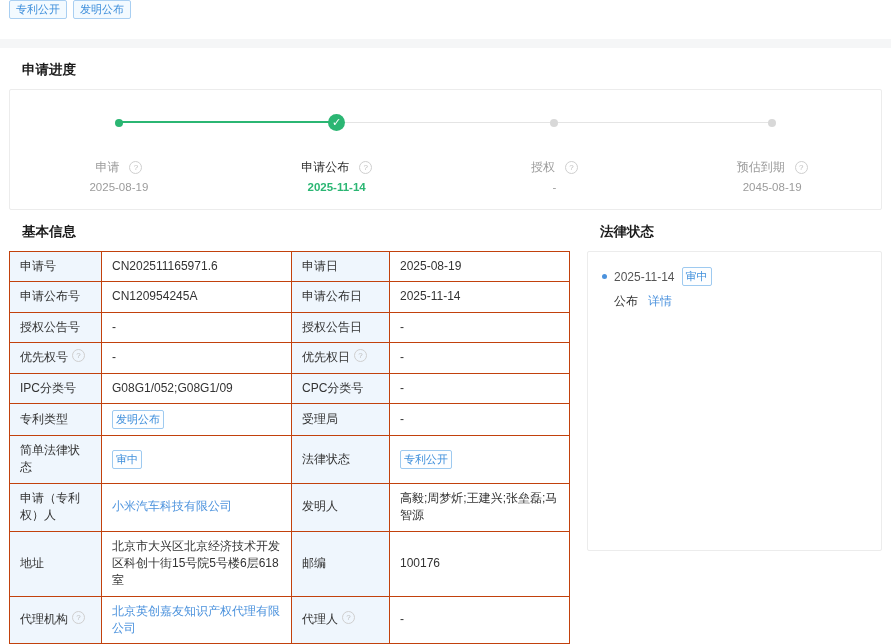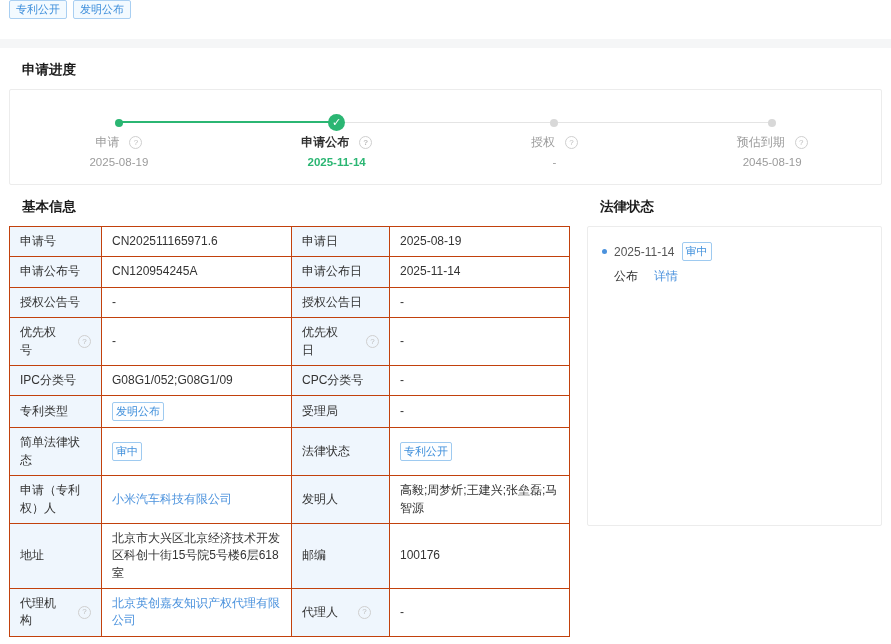--- a/index.html
+++ b/index.html
@@ -30,55 +30,55 @@
   .tl-steps{display:flex;position:relative;}
   .tl-step{width:25%;display:flex;flex-direction:column;align-items:center;}
   .dotbox{height:17px;display:flex;align-items:center;justify-content:center;}
   .dot{width:8px;height:8px;border-radius:50%;}
   .dot.green{background:#2bb673;}
   .dot.gray{background:#d8d8d8;}
   .check{
     width:17px;height:17px;border-radius:50%;background:#2bb673;color:#fff;
     font-size:11px;display:flex;align-items:center;justify-content:center;font-weight:bold;
   }
-  .tl-label{margin-top:3px;font-size:12px;color:#9b9b9b;display:flex;align-items:center;gap:10px;}
-  .tl-step.current .tl-label{color:#333;font-weight:bold;}
+  .tl-label{margin-top:28px;font-size:12px;color:#9b9b9b;display:flex;align-items:center;gap:10px;}
+  .tl-step.current .tl-label{color:#333;}
   .tl-date{margin-top:5px;font-size:11.5px;color:#9b9b9b;}
   .tl-step.current .tl-date{color:#2bb673;font-weight:bold;}
 
   .info-i{
     width:11px;height:11px;border:1px solid #cfcfcf;border-radius:50%;color:#bdbdbd;
     font-size:8px;display:inline-flex;align-items:center;justify-content:center;
     line-height:1;flex:0 0 auto;cursor:default;
   }
 
   
   .main{display:flex;gap:18px;align-items:flex-start;}
   .main-left{width:560px;flex:0 0 auto;}
   .main-right{flex:1;}
 
   table.info{width:100%;border-collapse:collapse;table-layout:fixed;}
   table.info td{
     border:1px solid #c2410c;font-size:12px;padding:6px 10px;color:#333;
     vertical-align:middle;word-break:break-all;line-height:1.45;
   }
   td.lbl{background:#eff6fd;color:#565b61;}
-  td.lbl .lblwrap{display:flex;align-items:center;gap:20px;}
+  td.lbl .lblwrap{display:flex;align-items:flex-start;gap:4px;}
   .cell-tag{
     display:inline-block;font-size:11px;color:#3d8edb;border:1px solid #9ecaf0;
     background:#fdfeff;padding:0 3px;line-height:17px;border-radius:2px;
   }
   a.lnk{color:#4b92dd;text-decoration:none;cursor:pointer;}
 
   .legal-card{border:1px solid #ececec;border-radius:2px;padding:15px 14px;min-height:268px;}
   .legal-item{font-size:12px;color:#333;}
   .legal-line1{display:flex;align-items:center;gap:7px;}
   .bullet{width:5px;height:5px;background:#4b92dd;border-radius:50%;flex:0 0 auto;}
   .legal-date{color:#555;}
-  .legal-line2{margin:7px 0 0 12px;display:flex;gap:16px;}
+  .legal-line2{margin:7px 0 0 12px;display:flex;gap:10px;}
 </style>
 </head>
 <body>
 
 <div class="px">
   <div class="tagrow">
     <span class="tag">专利公开</span>
     <span class="tag">发明公布</span>
   </div>
 </div>

